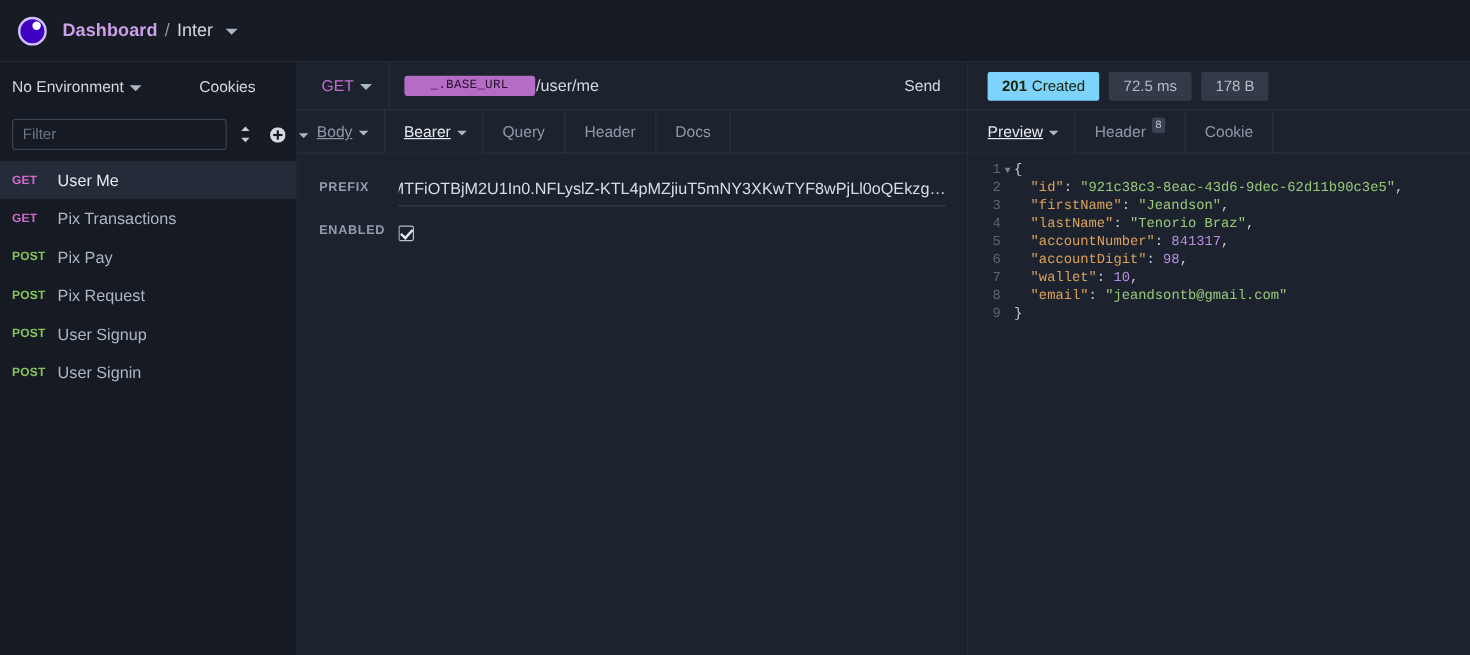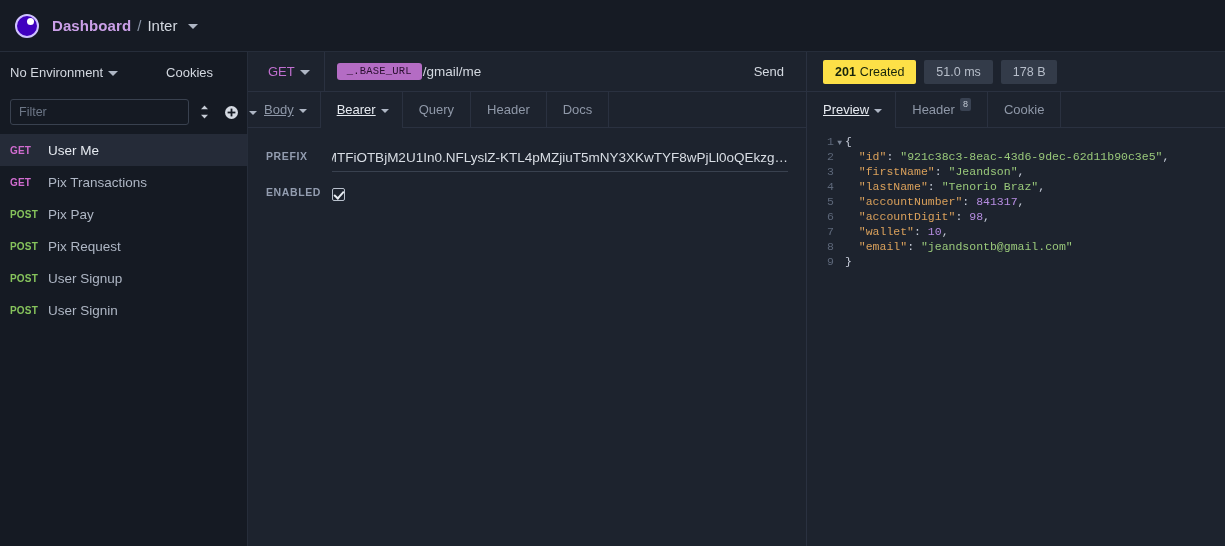--- a/index.html
+++ b/index.html
@@ -203,21 +203,21 @@
     font-size: 13.5px;
     color: #d3d8e0;
     overflow: hidden;
     white-space: nowrap;
   }
   .var-chip {
     background: #b46cc4;
     color: #2a1030;
     font-family: "Liberation Mono", monospace;
     font-size: 10.5px;
-    padding: 2px 10px 3px;
+    padding: 2px 22px 3px;
     border-radius: 3px;
     letter-spacing: .2px;
   }
   .url-path { margin-left: 1px; }
   .send-btn {
     padding: 0 22px;
     height: 100%;
     display: flex;
     align-items: center;
     color: #d3d8e0;
@@ -357,21 +357,21 @@
     height: 24px;
     display: flex;
     align-items: center;
     padding: 0 12px;
     border-radius: 2px;
     font-size: 12.5px;
     background: #333b49;
     color: #b6bdc9;
   }
   .pill.ok {
-    background: #fde047;
+    background: #7dd3fc;
     color: #16240c;
   }
   .pill.ok b { font-weight: bold; margin-right: 4px; }
 
   .code-area {
     flex: 1 1 auto;
     display: flex;
     min-height: 0;
     padding-top: 6px;
     font-family: "Liberation Mono", monospace;
@@ -484,21 +484,21 @@
 
     <div class="request-pane">
 
       <div class="url-bar">
         <span class="method-sel">
           <span>GET</span>
           <span class="caret"></span>
         </span>
         <span class="url-field">
           <span class="var-chip">_.BASE_URL</span>
-            <span class="url-path">/gmail/me</span>
+            <span class="url-path">/user/me</span>
         </span>
         <span class="send-btn">Send</span>
       </div>
 
       <div class="tabs">
         <div class="tab dropdown">
           <span>Body</span>
           <span class="caret sm"></span>
         </div>
         <div class="tab dropdown active">
@@ -533,21 +533,21 @@
       </div>
     </div>
 
     <div class="response-pane">
 
       <div class="status-bar">
         <span class="pill ok">
           <b>201</b>
             <span>Created</span>
         </span>
-        <span class="pill">51.0 ms</span>
+        <span class="pill">72.5 ms</span>
         <span class="pill">178 B</span>
       </div>
 
       <div class="tabs">
         <div class="tab dropdown active">
           <span>Preview</span>
           <span class="caret sm"></span>
         </div>
         <div class="tab">
           <span>Header</span>

